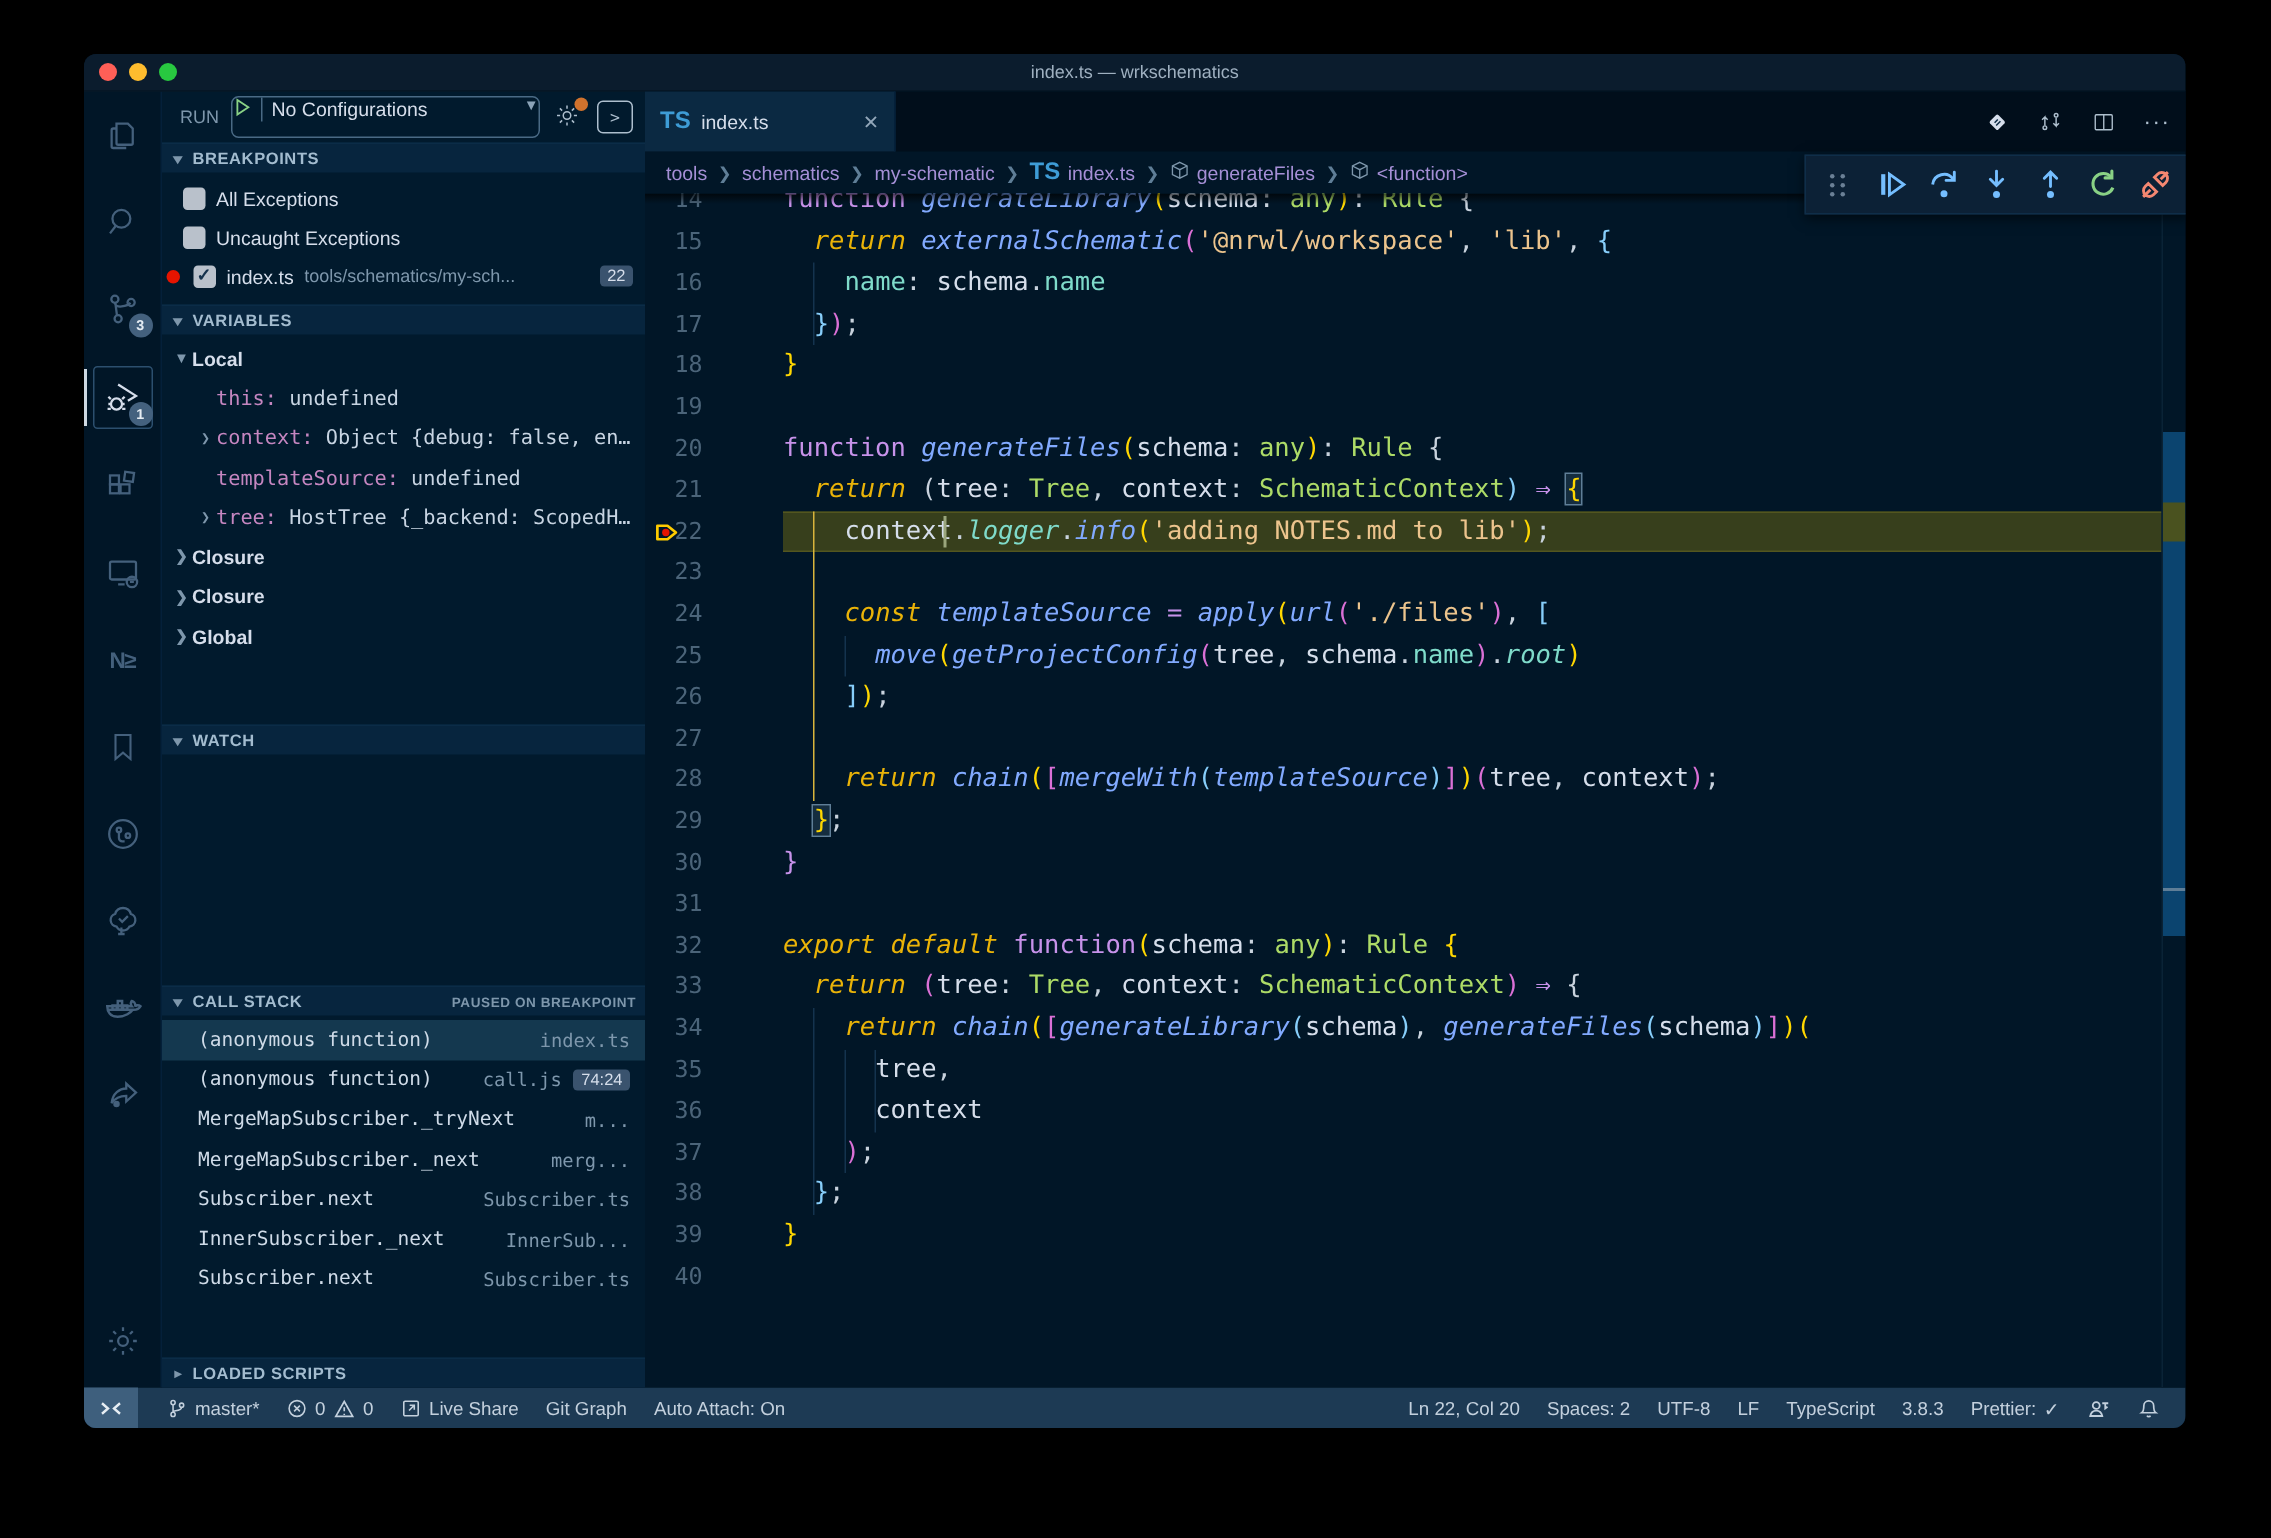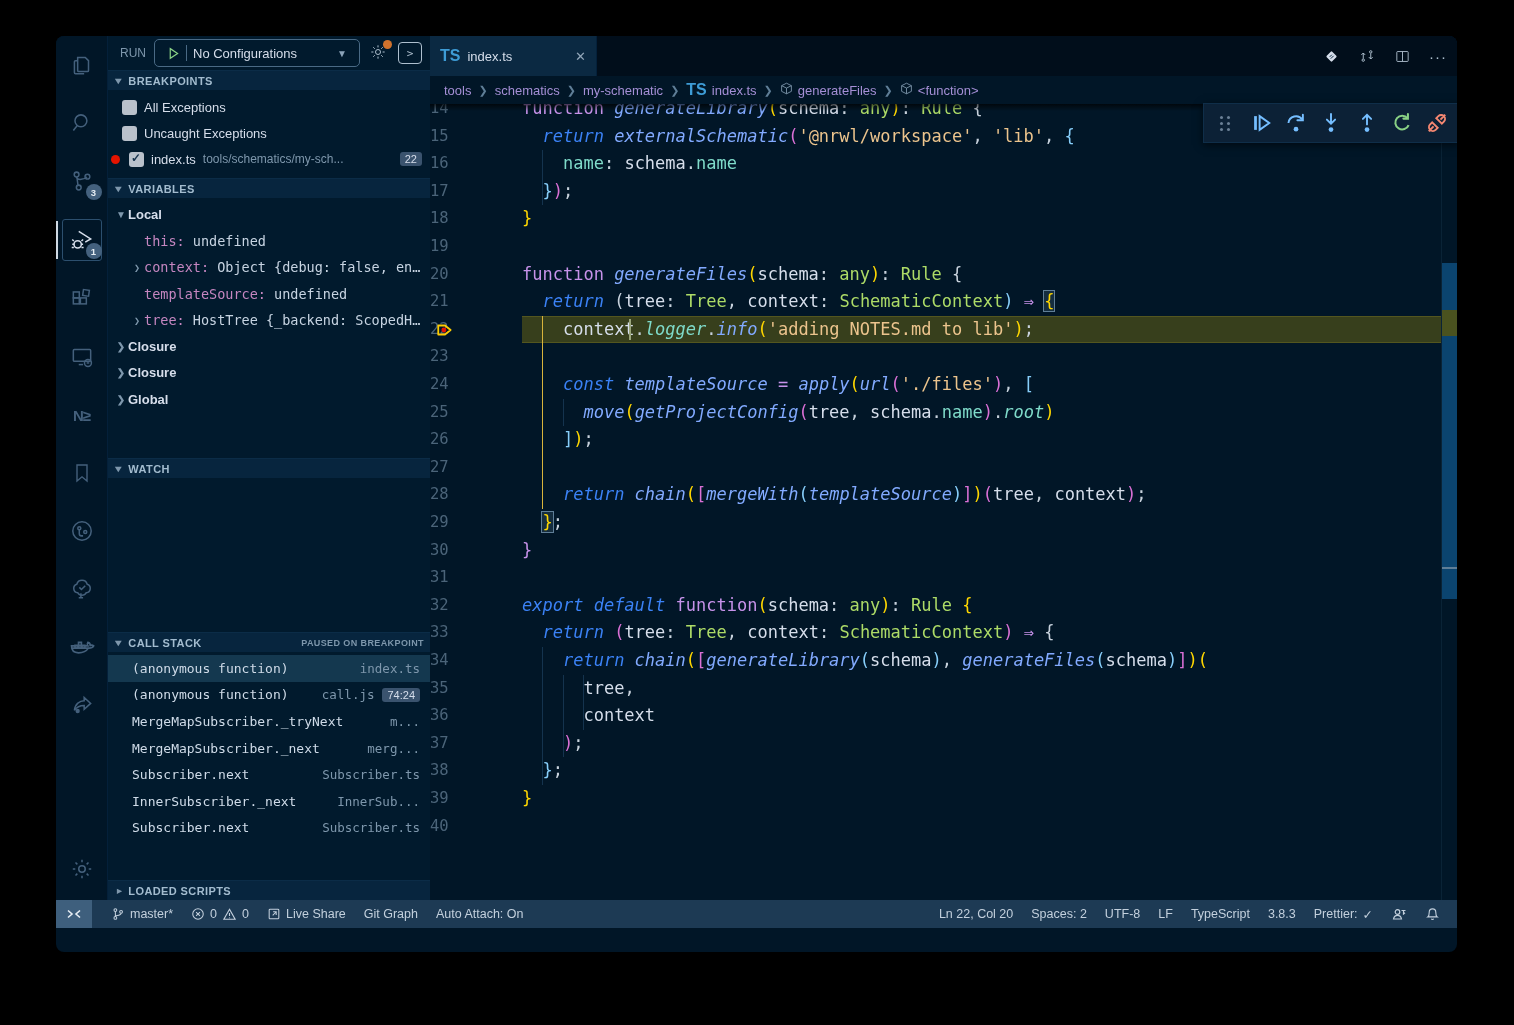--- a/index.html
+++ b/index.html
@@ -28,21 +28,21 @@
   .abadge{position:absolute;right:2px;bottom:4px;min-width:16px;height:16px;border-radius:50%;
     background:#44617e;color:#e6edf3;font-size:9.5px;font-weight:bold;display:flex;align-items:center;
     justify-content:center;}
   .nxtxt{font-size:15px;font-weight:bold;color:#44607c;letter-spacing:-1px;}
   .spacer{flex:1}
   
   .sidebar{width:322px;background:#011a2d;display:flex;flex-direction:column;box-sizing:border-box;}
   .runrow{height:40px;display:flex;align-items:center;padding:0 8px;gap:8px;}
   .runlabel{font-size:12px;color:#7e97ac;margin-left:4px;}
   .configpill{flex:1;height:26px;border:1px solid #4a6a85;border-radius:5px;display:flex;
-    align-items:center;padding:0 12px;gap:6px;color:#d6deeb;font-size:13px;}
+    padding:0 0;gap:6px;color:#d6deeb;font-size:13px;}
   .pilldiv{width:1px;height:16px;background:#4a6a85;}
   .chev{color:#8ba3b8;font-size:10px;}
   .gearwrap{position:relative;width:22px;height:22px;}
   .gearwrap svg{stroke:#aebfce;fill:none;stroke-width:1.2;}
   .gdot{position:absolute;right:-2px;top:-2px;width:9px;height:9px;border-radius:50%;background:#d0722d;}
   .consolebtn{width:22px;height:20px;border:1.4px solid #aebfce;border-radius:4px;color:#aebfce;
     font-size:11px;display:flex;align-items:center;justify-content:center;font-family:"DejaVu Sans Mono",monospace;}
   .section-h{height:22px;display:flex;align-items:center;background:#07253e;font-size:11px;
     font-weight:bold;letter-spacing:.4px;color:#a3bccf;padding:0 6px;gap:5px;border-top:1px solid #0b2c47;}
   .section-h .twist{color:#7e97ac;font-size:9px;transform:scaleX(1.3);}
@@ -80,28 +80,28 @@
   .breadcrumbs{height:28px;display:flex;align-items:center;padding:0 14px;gap:7px;font-size:13px;
     color:#a58fd6;background:#011627;}
   .bc-sep{color:#5f7e97;font-size:11px;}
   .bc-item{display:flex;align-items:center;gap:5px;}
   .bc-item svg{stroke:#7e97ac;fill:none;stroke-width:1.1;}
   .code{flex:1;position:relative;overflow:hidden;}
   .code::before{content:"";position:absolute;left:0;right:0;top:0;height:7px;z-index:6;
     background:linear-gradient(#000a,#0000);}
   #code-lines{position:absolute;inset:0;}
   .line{position:absolute;left:0;right:15px;height:27.6px;}
-  .line .num{position:absolute;left:0;top:0;width:58px;text-align:left;color:#4b6479;
+  .line .num{position:absolute;left:0;top:0;width:58px;text-align:center;color:#4b6479;
     font:15.5px/27.6px "DejaVu Sans Mono",monospace;}
   .line pre{margin:0;position:absolute;left:92px;top:0;font:17px/27.6px "DejaVu Sans Mono",monospace;z-index:2;}
   .line.current::before{content:"";position:absolute;left:92px;right:0;top:0;bottom:0;background:#373f1c;}
   .line.current::after{content:"";position:absolute;left:92px;right:0;top:0;bottom:0;
     border-top:1px solid #53561f;border-bottom:1px solid #53561f;}
   .cursor{position:absolute;top:3px;bottom:3px;left:calc(92px + 12ch);width:2px;background:#9aa57c;z-index:4;}
-  .tok-kw{color:#c792ea}.tok-kwi{color:#3b82f6;font-style:italic}
+  .tok-kw{color:#c792ea}.tok-kwi{color:#eab308;font-style:italic}
   .tok-fn{color:#82aaff;font-style:italic}
   .tok-str{color:#ecc48d}.tok-typ{color:#addb67}
   .tok-prop{color:#7fdbca}.tok-propi{color:#7fdbca;font-style:italic}
   .tok-var{color:#d6deeb}.tok-pun{color:#c8d2dd}
   .tok-b1{color:#ffd700}.tok-b2{color:#da70d6}.tok-b3{color:#87cefa}
   .boxed{outline:1px solid #5f7e97;background:rgba(95,126,151,.22);}
   .guide{position:absolute;width:1px;background:#14334e;z-index:1;}
   .guide.active{background:#d8b43c;width:1px;}
   .gutter-paused{position:absolute;left:6px;top:5px;z-index:5;}
   
@@ -124,20 +124,28 @@
     justify-content:center;margin-right:10px;}
   .sb-item{display:flex;align-items:center;gap:5px;padding:0 9px;height:100%;}
   .sb-item svg{stroke:#c3d0dd;fill:none;stroke-width:1.2;}
   .sb-right{margin-left:auto;display:flex;align-items:center;height:100%;padding-right:8px;}
 </style>
 </head>
 <body>
 
 <div class="window">
 
+  <div class="titlebar">
+    <div class="lights">
+      <span class="light r"></span>
+      <span class="light y"></span>
+      <span class="light g"></span>
+    </div>
+    <span class="wtitle">index.ts — wrkschematics</span>
+  </div>
 
   <div class="main">
 
     <div class="abar">
       <div class="aitem">
         <svg width="26" height="26" viewBox="0 0 24 24">
             <path d="M8 5h7l3 3v9a1 1 0 0 1-1 1H9a1 1 0 0 1-1-1z"></path>
             <path d="M8 8H6a1 1 0 0 0-1 1v10a1 1 0 0 0 1 1h8"></path>
           </svg>
       </div>

